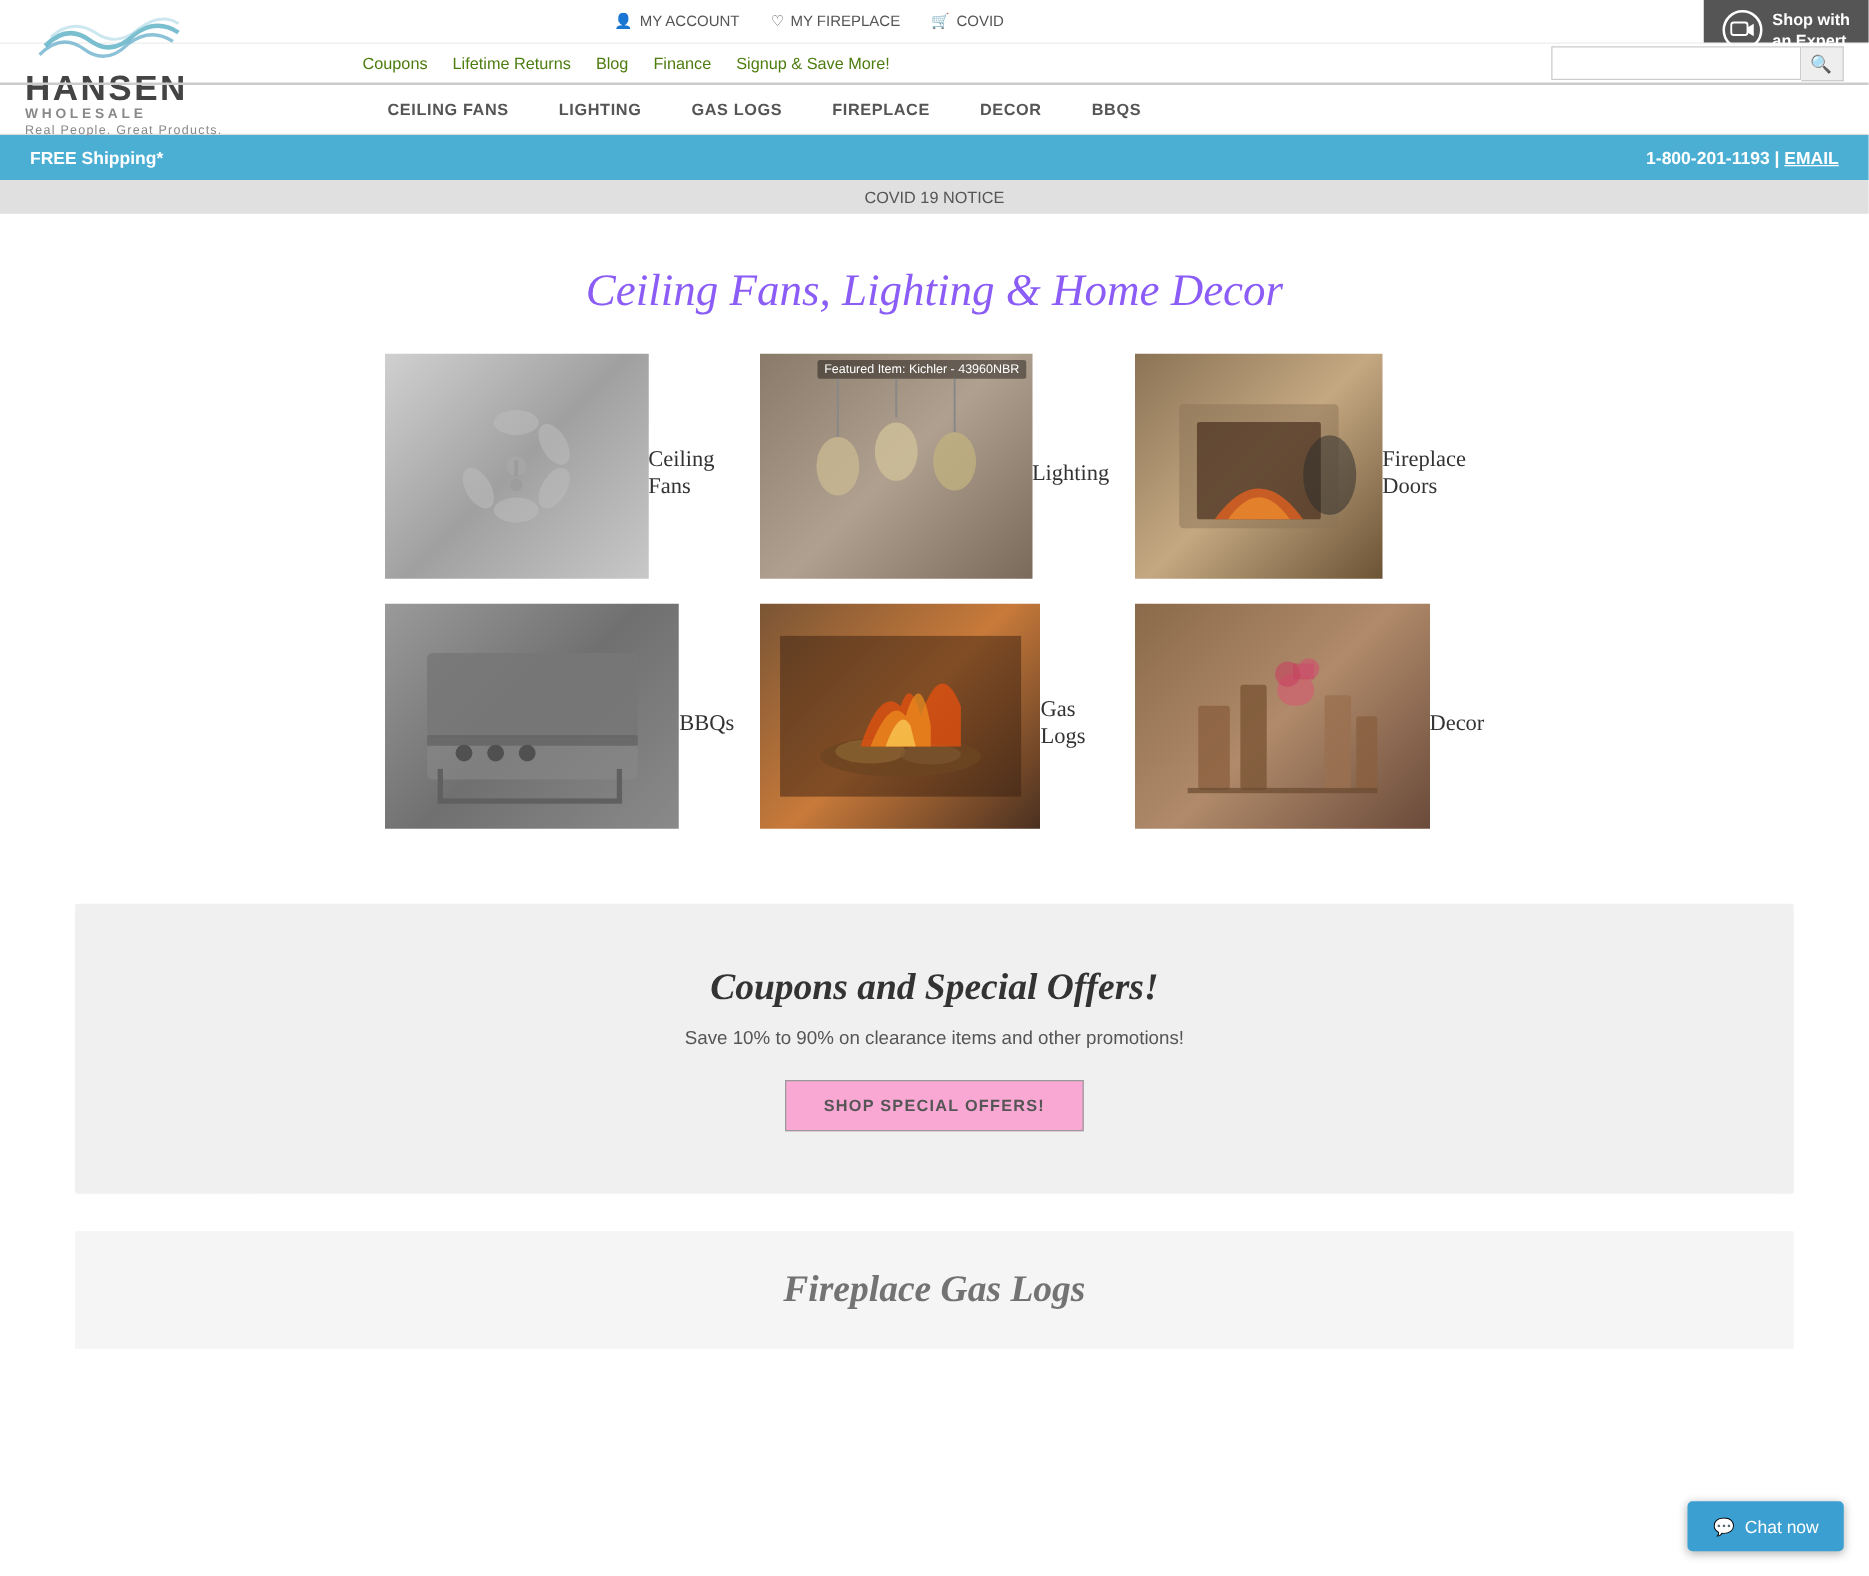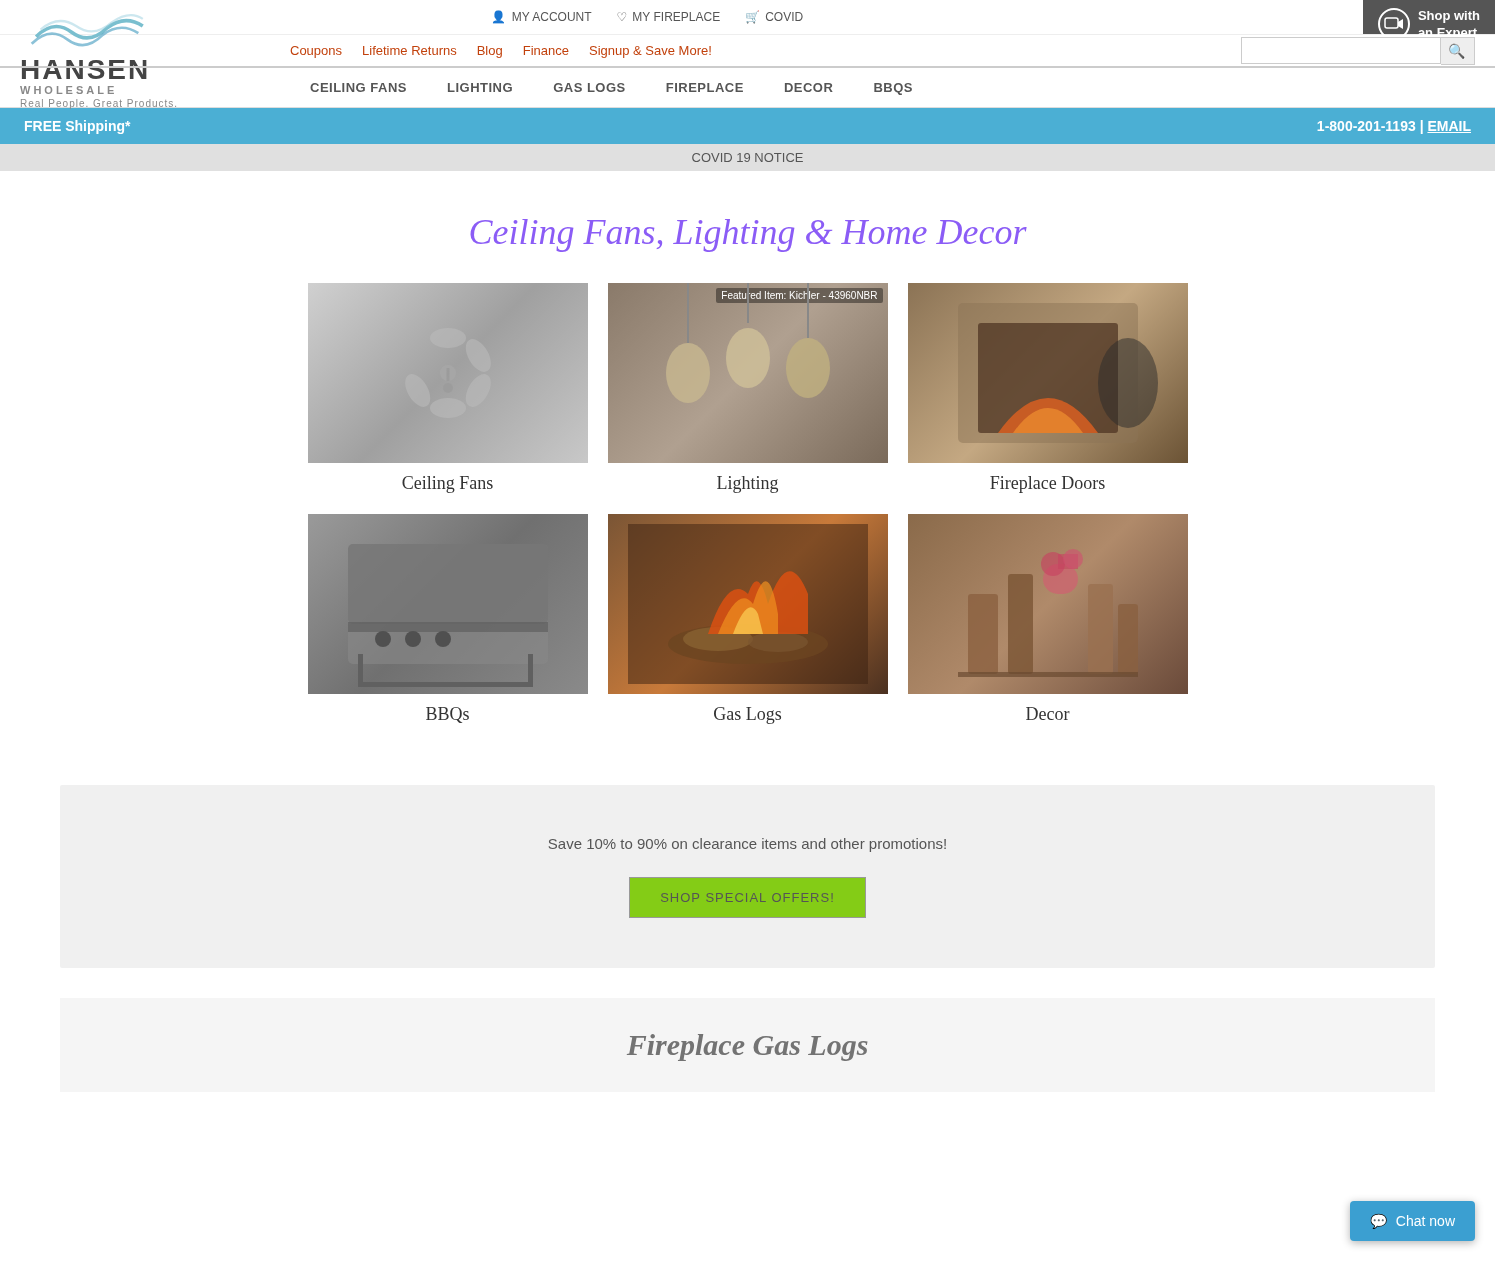--- a/index.html
+++ b/index.html
@@ -81,21 +81,21 @@
     .secondary-nav {
       display: flex;
       align-items: center;
       padding: 8px 20px 8px 290px;
       border-bottom: 2px solid #ccc;
       gap: 20px;
       position: relative;
     }
     .secondary-nav a {
       font-size: 13px;
-      color: #c2410c;
+      color: #4d7c0f;
       text-decoration: none;
       cursor: pointer;
     }
     .search-box {
       position: absolute;
       right: 20px;
       display: flex;
       align-items: center;
     }
     .search-input {
@@ -168,21 +168,21 @@
       display: flex;
       flex-wrap: wrap;
       justify-content: center;
       gap: 20px;
       padding: 10px 40px 30px;
       max-width: 1100px;
       margin: 0 auto;
     }
     .product-card {
       display: flex;
-      flex-direction: column;
+      flex-direction: row;
       align-items: center;
       cursor: pointer;
       width: 280px;
     }
     .product-image-box {
       width: 280px;
       height: 180px;
       overflow: hidden;
       position: relative;
     }
@@ -219,27 +219,27 @@
       font-weight: bold;
       margin-bottom: 15px;
     }
     .coupons-sub {
       font-size: 15px;
       color: #555;
       margin-bottom: 25px;
     }
     .shop-btn {
       border: 1px solid #999;
-      background: #84cc16;
+      background: #f9a8d4;
       padding: 12px 30px;
       font-size: 13px;
       letter-spacing: 1px;
       color: #555;
       cursor: pointer;
-      font-weight: normal;
+      font-weight: bold;
     }
 
     
     .fireplace-section {
       background: #f5f5f5;
       margin: 0 60px 30px;
       padding: 30px 20px;
       text-align: center;
     }
     .fireplace-title {
@@ -457,20 +457,21 @@
         <rect x="210" y="90" width="20" height="70" rx="3" fill="#8a6040" opacity="0.8"></rect>
         <rect x="50" y="158" width="180" height="5" fill="#6a4a30" opacity="0.7"></rect>
       </svg>
     </div>
     <div class="product-label">Decor</div>
   </div>
 
 </div>
 
 <div class="coupons-section">
+  <div class="coupons-title">Coupons and Special Offers!</div>
   <div class="coupons-sub">Save 10% to 90% on clearance items and other promotions!</div>
   <button class="shop-btn">SHOP SPECIAL OFFERS!</button>
 </div>
 
 <div class="fireplace-section">
   <div class="fireplace-title">Fireplace Gas Logs</div>
 </div>
 
 <div class="chat-btn">
   <span>💬</span>

